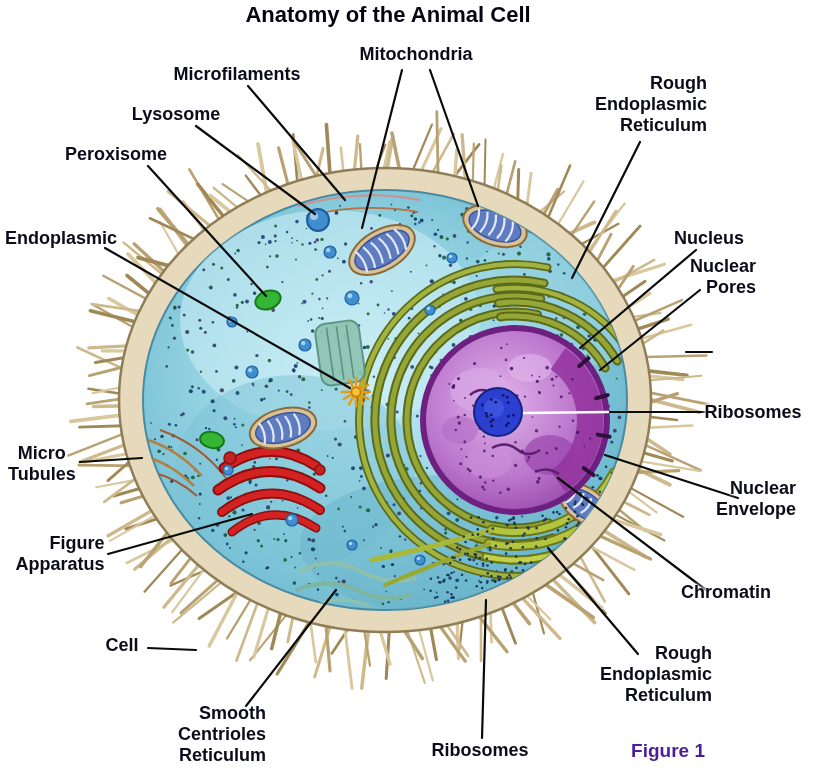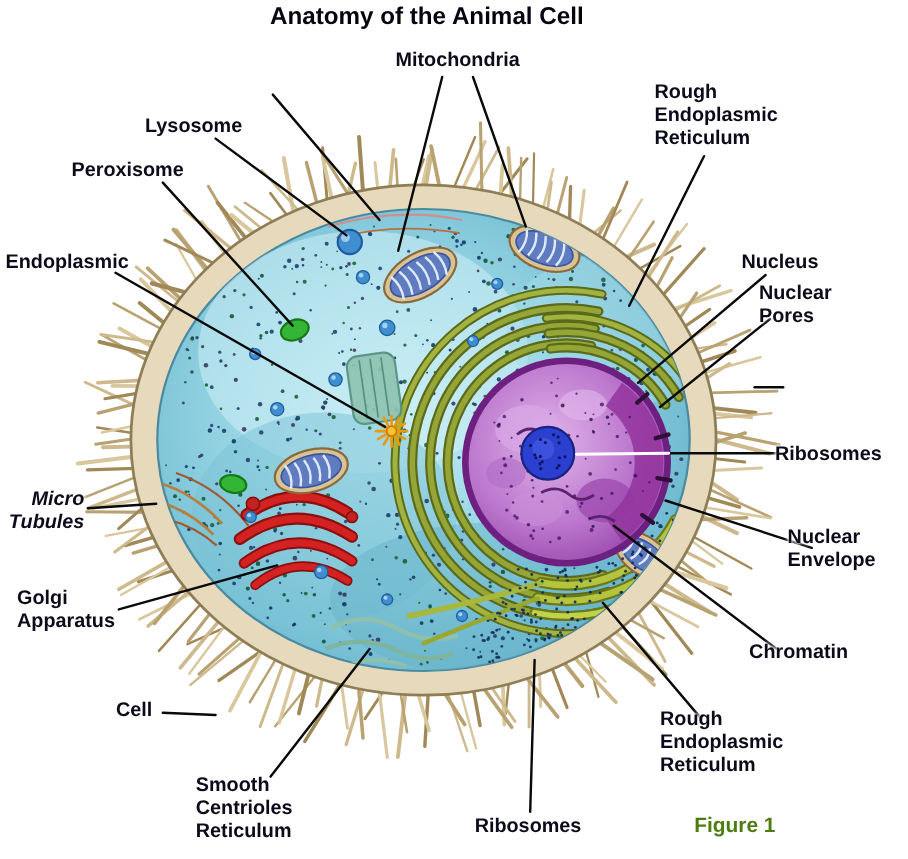--- a/index.html
+++ b/index.html
@@ -1,25 +1,25 @@
 <!DOCTYPE html>
 <html><head>
 <meta charset="utf-8">
 <style>
   html,body{margin:0;padding:0;background:#fff;}
   .stage{position:relative;width:825px;height:781px;background:#ffffff;overflow:hidden;
          font-family:"Liberation Sans",sans-serif;}
   .stage svg{position:absolute;left:0;top:0;}
   .lbl{position:absolute;transform:translateX(-50%);font-weight:bold;font-size:18px;
-       line-height:1.18;color:#0b0b1a;text-align:left;white-space:pre-line;
+       line-height:1.18;color:#0b0b1a;text-align:right;white-space:pre-line;
        text-shadow:0 0 3px #fff,0 0 3px #fff,0 0 5px #fff;}
-  .lbl.left{transform:none;text-align:right;font-style:italic;}
+  .lbl.left{transform:none;text-align:center;}
   .title{position:absolute;transform:translateX(-50%);font-weight:bold;font-size:22px;
          color:#05050f;white-space:nowrap;}
-  .figcap{position:absolute;transform:translateX(-50%);font-weight:bold;font-size:19px;color:#4d7c0f;}
+  .figcap{position:absolute;transform:translateX(-50%);font-weight:bold;font-size:19px;color:#4c1d95;}
 </style>
 </head>
 <body>
 
 <div class="stage">
 
   <svg width="825" height="781" viewBox="0 0 825 781">
     <defs>
       <radialGradient id="cytoGrad" cx="45%" cy="45%" r="65%">
         <stop offset="0%" stop-color="#c6eef6"></stop>
@@ -1439,35 +1439,36 @@
       <line x1="148" y1="648" x2="196" y2="650"></line>
       <line x1="638" y1="654" x2="548" y2="548"></line>
       <line x1="246" y1="706" x2="336" y2="590"></line>
       <line x1="482" y1="738" x2="486" y2="600"></line>
     </g>
   </svg>
 
   <div class="title" style="left:388px;top:2px">Anatomy of the Animal Cell</div>
 
   <div class="lbl" style="left:416px;top:44px">Mitochondria</div>
+  <div class="lbl" style="left:237px;top:64px">Microfilaments</div>
   <div class="lbl" style="left:176px;top:104px">Lysosome</div>
   <div class="lbl" style="left:116px;top:144px">Peroxisome</div>
   <div class="lbl" style="left:651px;top:73px">Rough
 Endoplasmic
 Reticulum</div>
   <div class="lbl" style="left:61px;top:228px">Endoplasmic</div>
   <div class="lbl" style="left:709px;top:228px">Nucleus</div>
   <div class="lbl" style="left:723px;top:256px">Nuclear
 Pores</div>
   <div class="lbl" style="left:753px;top:402px">Ribosomes</div>
   <div class="lbl left" style="left:8px;top:443px">Micro
 Tubules</div>
   <div class="lbl" style="left:756px;top:478px">Nuclear
 Envelope</div>
-  <div class="lbl" style="left:60px;top:533px">Golgi
+  <div class="lbl" style="left:60px;top:533px">Figure
 Apparatus</div>
   <div class="lbl" style="left:726px;top:582px">Chromatin</div>
   <div class="lbl" style="left:122px;top:635px">Cell</div>
   <div class="lbl" style="left:656px;top:643px">Rough
 Endoplasmic
 Reticulum</div>
   <div class="lbl" style="left:222px;top:703px">Smooth
 Centrioles
 Reticulum</div>
   <div class="lbl" style="left:480px;top:740px">Ribosomes</div>

